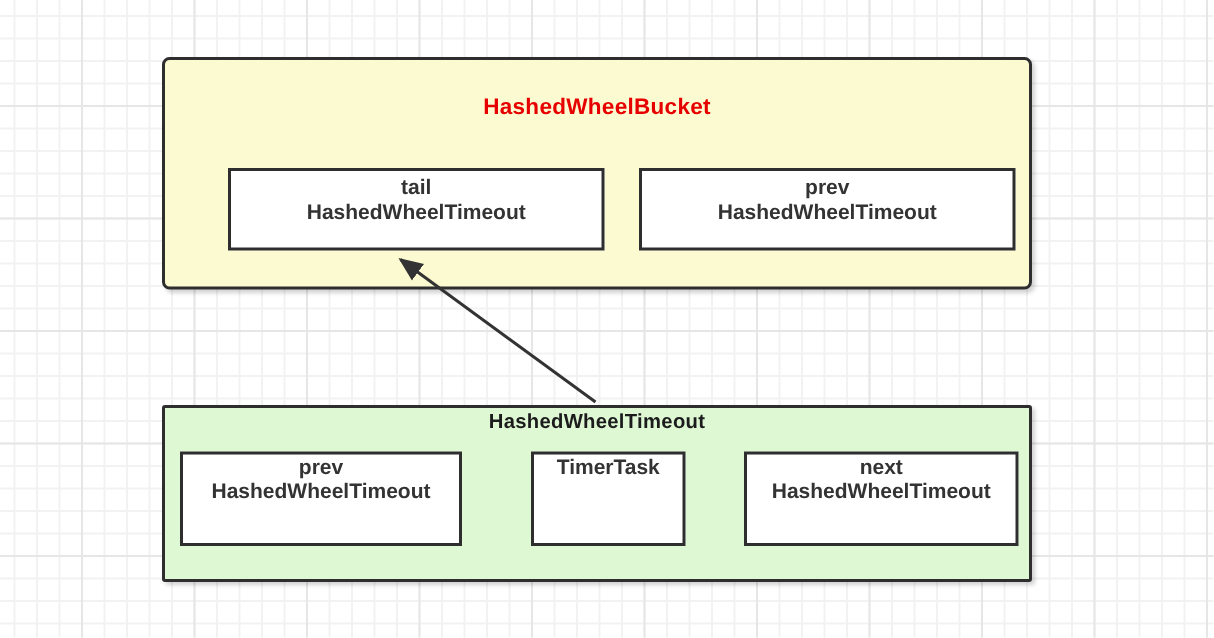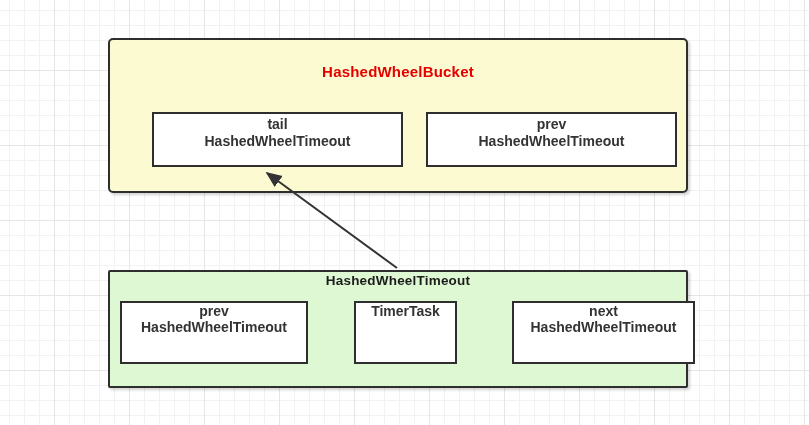--- a/index.html
+++ b/index.html
@@ -81,21 +81,21 @@
     display: flex;
     flex-direction: column;
     justify-content: flex-start;
     text-align: center;
     font-size: 14px;
     font-weight: bold;
     color: var(--text, #333333);
   }
   .field-prev  { left: 10px;  width: 188px; }
   .field-task  { left: 244px; width: 103px; justify-content: flex-start; }
-  .field-next  { left: 386px; width: 183px; margin-left: 16px; }
+  .field-next  { left: 386px; width: 183px; }
 
   .arrow-layer {
     position: absolute;
     left: 0; top: 0;
     width: 809px; height: 425px;
     pointer-events: none;
   }
 </style>
 </head>
 <body>

